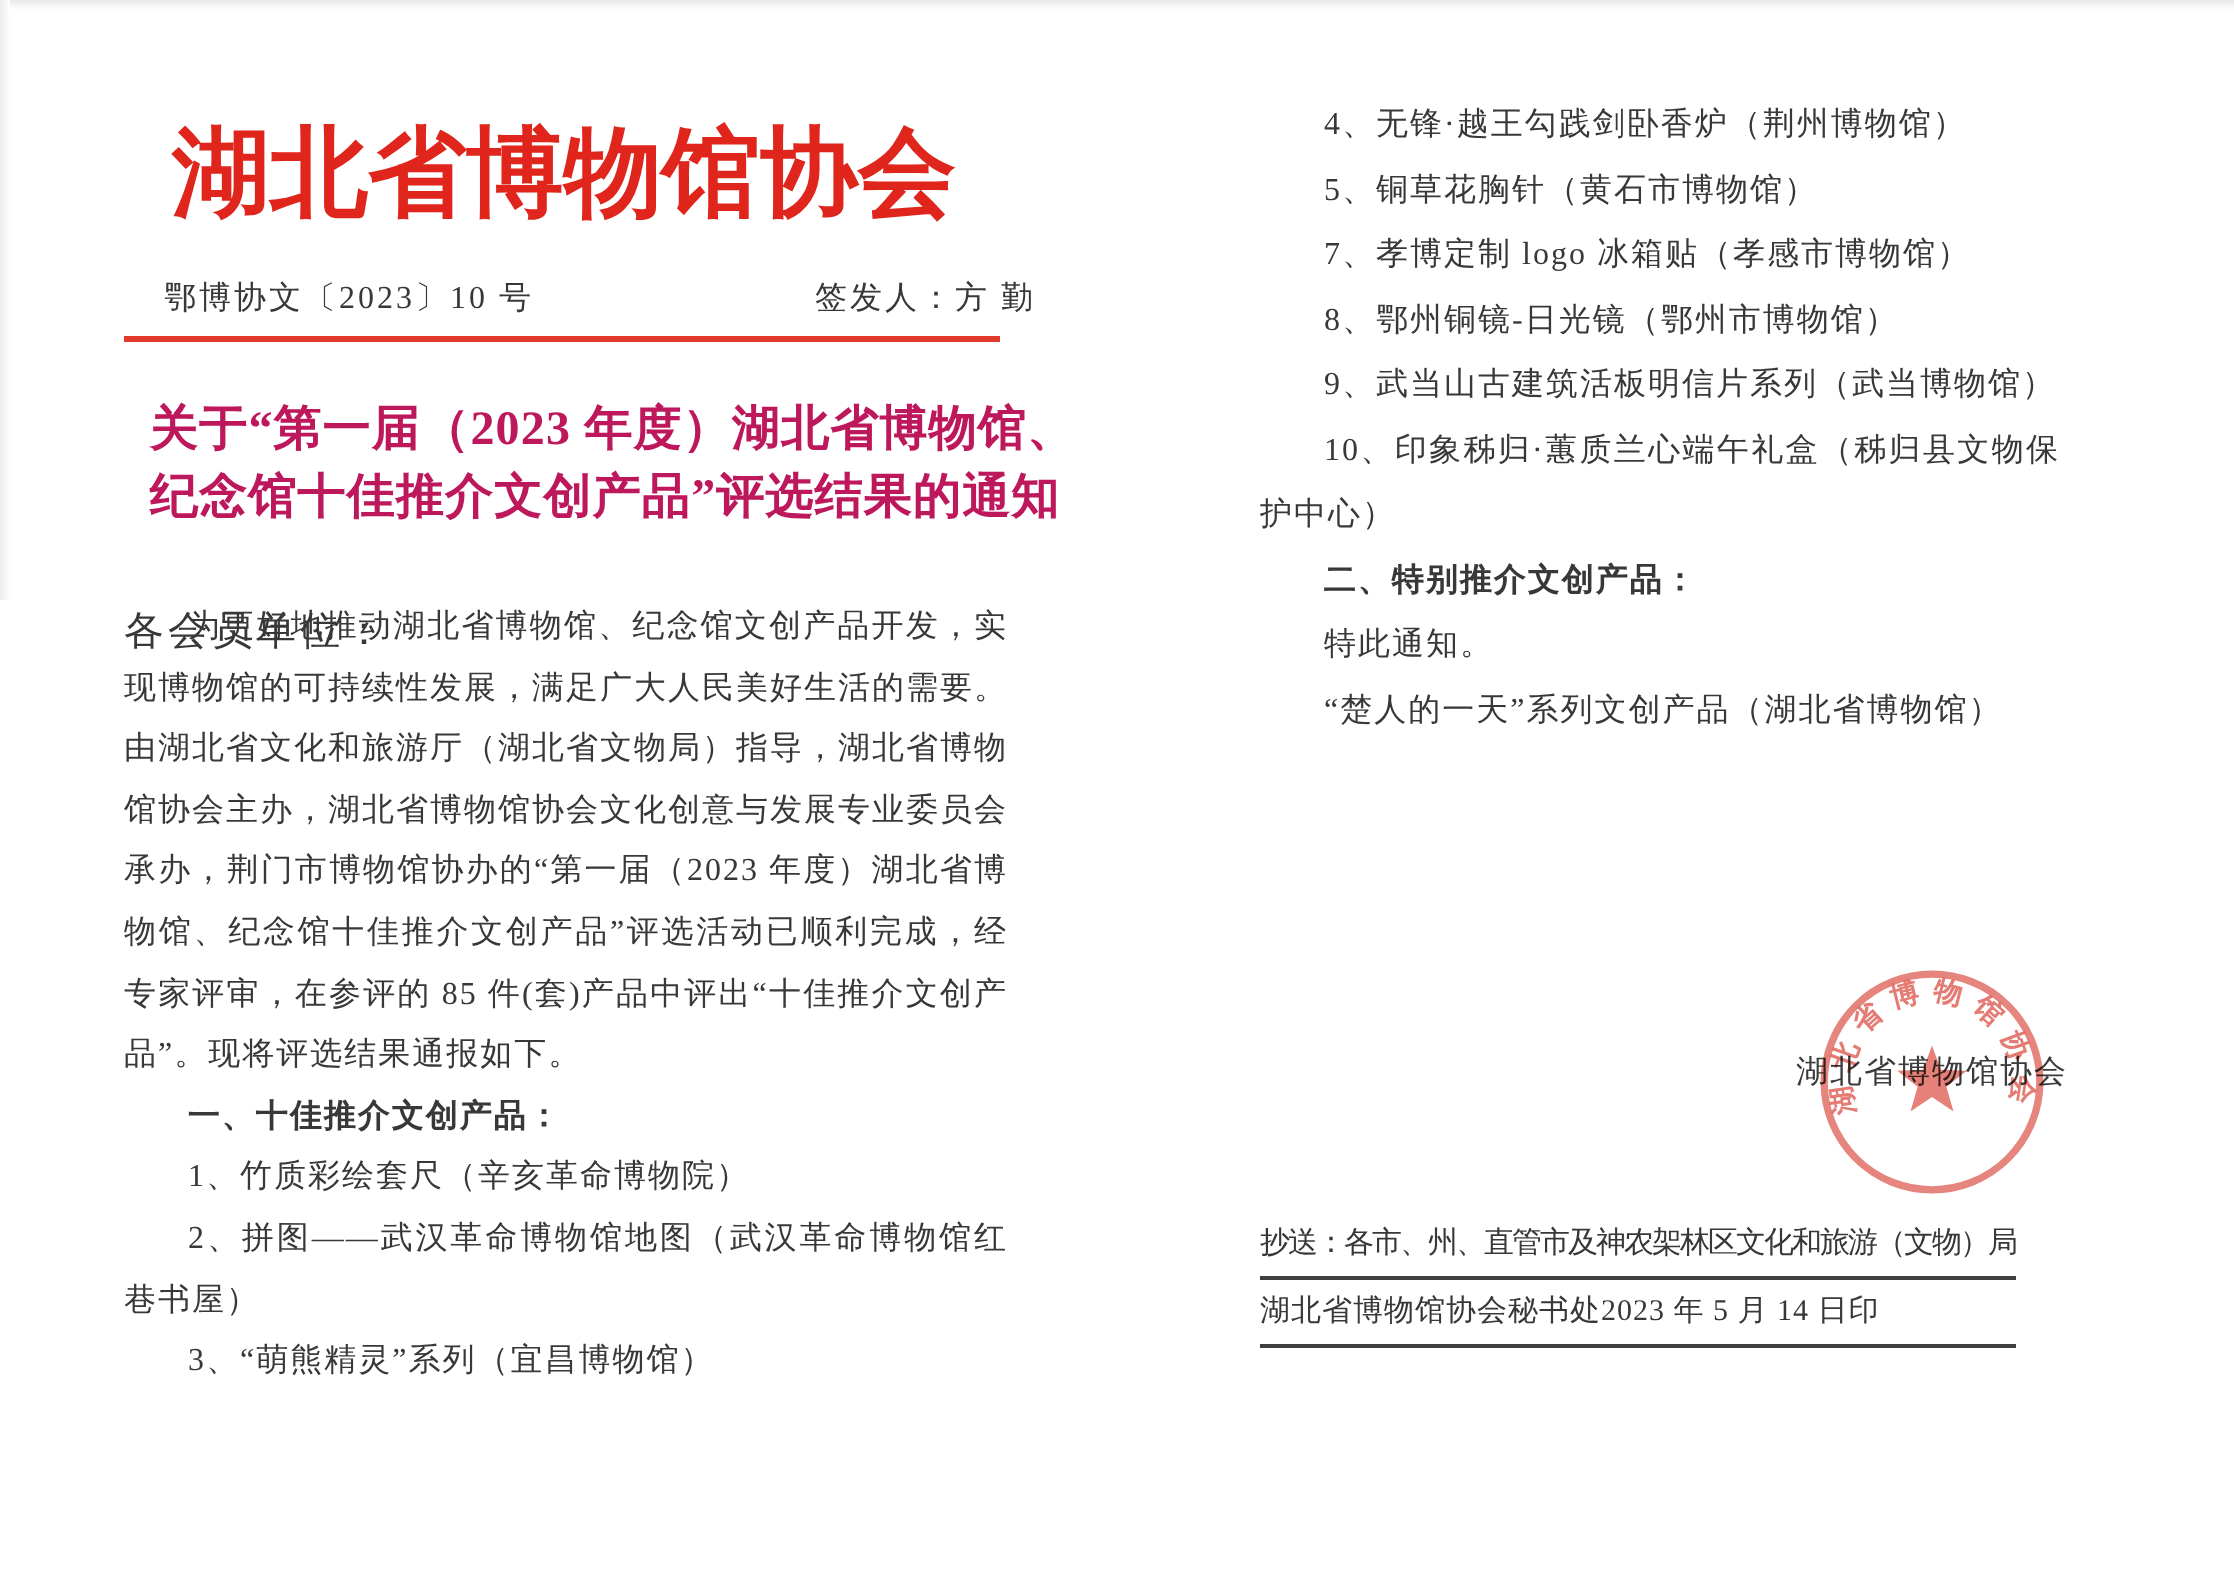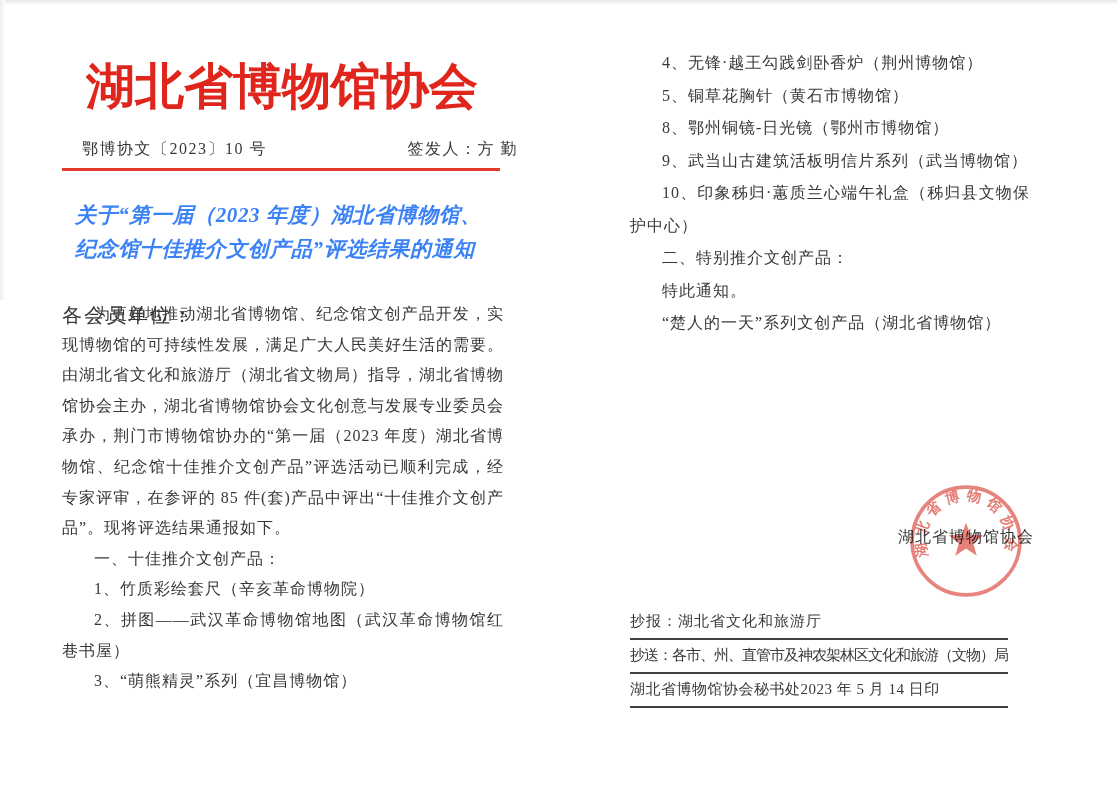--- a/index.html
+++ b/index.html
@@ -24,41 +24,41 @@
     position:absolute;left:82px;top:139px;width:436px;
     display:flex;justify-content:space-between;
     font-size:16px;letter-spacing:1.5px;white-space:nowrap;gap:43px;
   }
   .red-rule{
     position:absolute;left:62px;top:168px;width:438px;height:3px;
     background:#e13a2d;
   }
   .doc-title{
     position:absolute;left:75px;top:199px;margin:0;
-    font-size:21px;font-weight:bold;line-height:33.5px;
-    letter-spacing:0.6px;color:#3b82f6;white-space:nowrap;font-style:italic;
+    font-size:24px;font-weight:bold;line-height:33.5px;
+    letter-spacing:0.6px;color:#be185d;white-space:nowrap;
   }
   .salutation{
     position:absolute;left:62px;top:282px;
     font-size:20px;letter-spacing:2px;margin-top:20px;
   }
 
   
   .left-flow{
     position:absolute;left:62px;top:299px;width:442px;
     font-size:16px;line-height:30.6px;letter-spacing:1px;
     text-align:justify;
   }
   .right-flow{
     position:absolute;left:630px;top:47px;width:400px;
     font-size:16px;line-height:32.5px;letter-spacing:1px;
     text-align:justify;
   }
   .par{margin:0;text-indent:2em;}
-  .bold{font-weight:normal;}
+  .bold{font-weight:bold;}
 
   
   .signature{
     position:absolute;left:846px;top:520px;width:240px;
     text-align:center;font-size:16px;line-height:33px;letter-spacing:1px;
     color:#3b3b3b;
   }
   .seal{
     position:absolute;left:907px;top:482px;width:118px;height:118px;
     mix-blend-mode:multiply;opacity:0.88;
@@ -102,20 +102,21 @@
   <p class="par">为更好地推动湖北省博物馆、纪念馆文创产品开发，实现博物馆的可持续性发展，满足广大人民美好生活的需要。由湖北省文化和旅游厅（湖北省文物局）指导，湖北省博物馆协会主办，湖北省博物馆协会文化创意与发展专业委员会承办，荆门市博物馆协办的“第一届（2023 年度）湖北省博物馆、纪念馆十佳推介文创产品”评选活动已顺利完成，经专家评审，在参评的 85 件(套)产品中评出“十佳推介文创产品”。现将评选结果通报如下。</p>
   <p class="par bold">一、十佳推介文创产品：</p>
   <p class="par">1、竹质彩绘套尺（辛亥革命博物院）</p>
   <p class="par">2、拼图——武汉革命博物馆地图（武汉革命博物馆红巷书屋）</p>
   <p class="par">3、“萌熊精灵”系列（宜昌博物馆）</p>
 </div>
 
 <div class="right-flow">
   <p class="par">4、无锋·越王勾践剑卧香炉（荆州博物馆）</p>
   <p class="par">5、铜草花胸针（黄石市博物馆）</p>
+  <p class="par">7、孝博定制 logo 冰箱贴（孝感市博物馆）</p>
   <p class="par">8、鄂州铜镜-日光镜（鄂州市博物馆）</p>
   <p class="par">9、武当山古建筑活板明信片系列（武当博物馆）</p>
   <p class="par">10、印象秭归·蕙质兰心端午礼盒（秭归县文物保护中心）</p>
   <p class="par bold">二、特别推介文创产品：</p>
   <p class="par">特此通知。</p>
   <p class="par">“楚人的一天”系列文创产品（湖北省博物馆）</p>
 </div>
 
 <div class="signature">
   <div>湖北省博物馆协会</div>
@@ -124,23 +125,20 @@
 <svg class="seal" viewBox="0 0 116 116">
   <circle cx="58" cy="58" r="53" fill="none" stroke="#dd5a50" stroke-width="3.6" stroke-opacity="0.85"></circle>
   <path id="sealArc" d="M 21.8,74.9 A 40,40 0 1 1 94.2,74.9" fill="none"></path>
   <text font-size="14" fill="#dd5a50" fill-opacity="0.9" letter-spacing="5.5" font-weight="bold">
     <textPath href="#sealArc" startOffset="50%" text-anchor="middle">湖北省博物馆协会</textPath>
   </text>
   <polygon points="58,40 62.35,52.01 75.12,52.44 65.04,60.29 68.58,72.56 58,65.4 47.42,72.56 50.96,60.29 40.88,52.44 53.65,52.01" fill="#dd5a50" fill-opacity="0.88"></polygon>
 </svg>
 
 <div class="footer">
-  <div class="frow">
-    <span>抄报：湖北省文化和旅游厅</span>
-  </div>
   <div class="frow tight">
     <span>抄送：各市、州、直管市及神农架林区文化和旅游（文物）局</span>
   </div>
   <div class="frow last">
     <span>湖北省博物馆协会秘书处</span>
     <span>2023 年 5 月 14 日印</span>
   </div>
 </div>
 
 </body></html>

